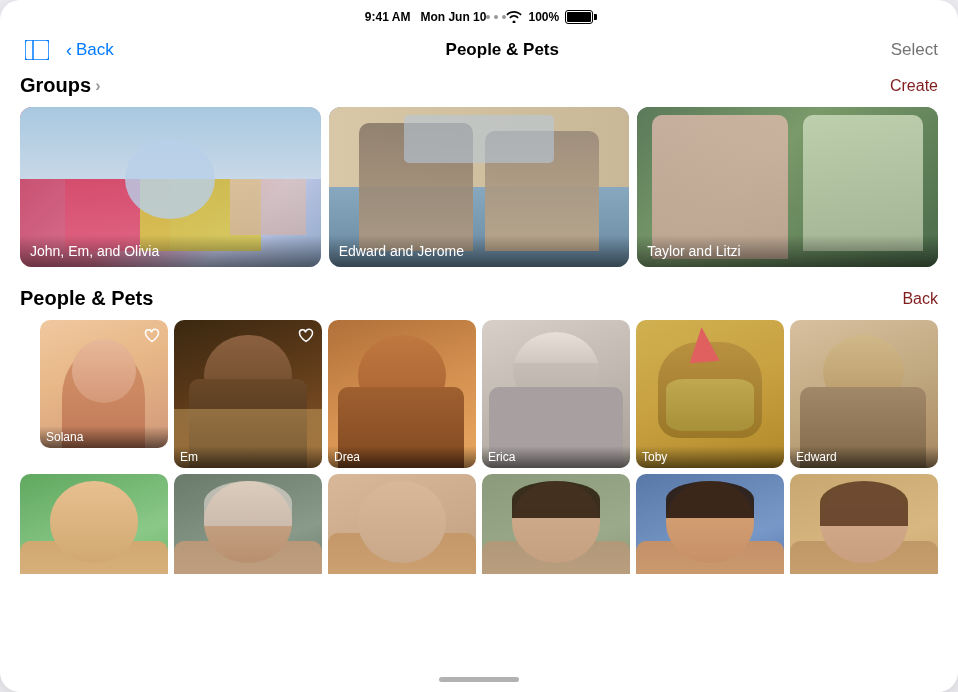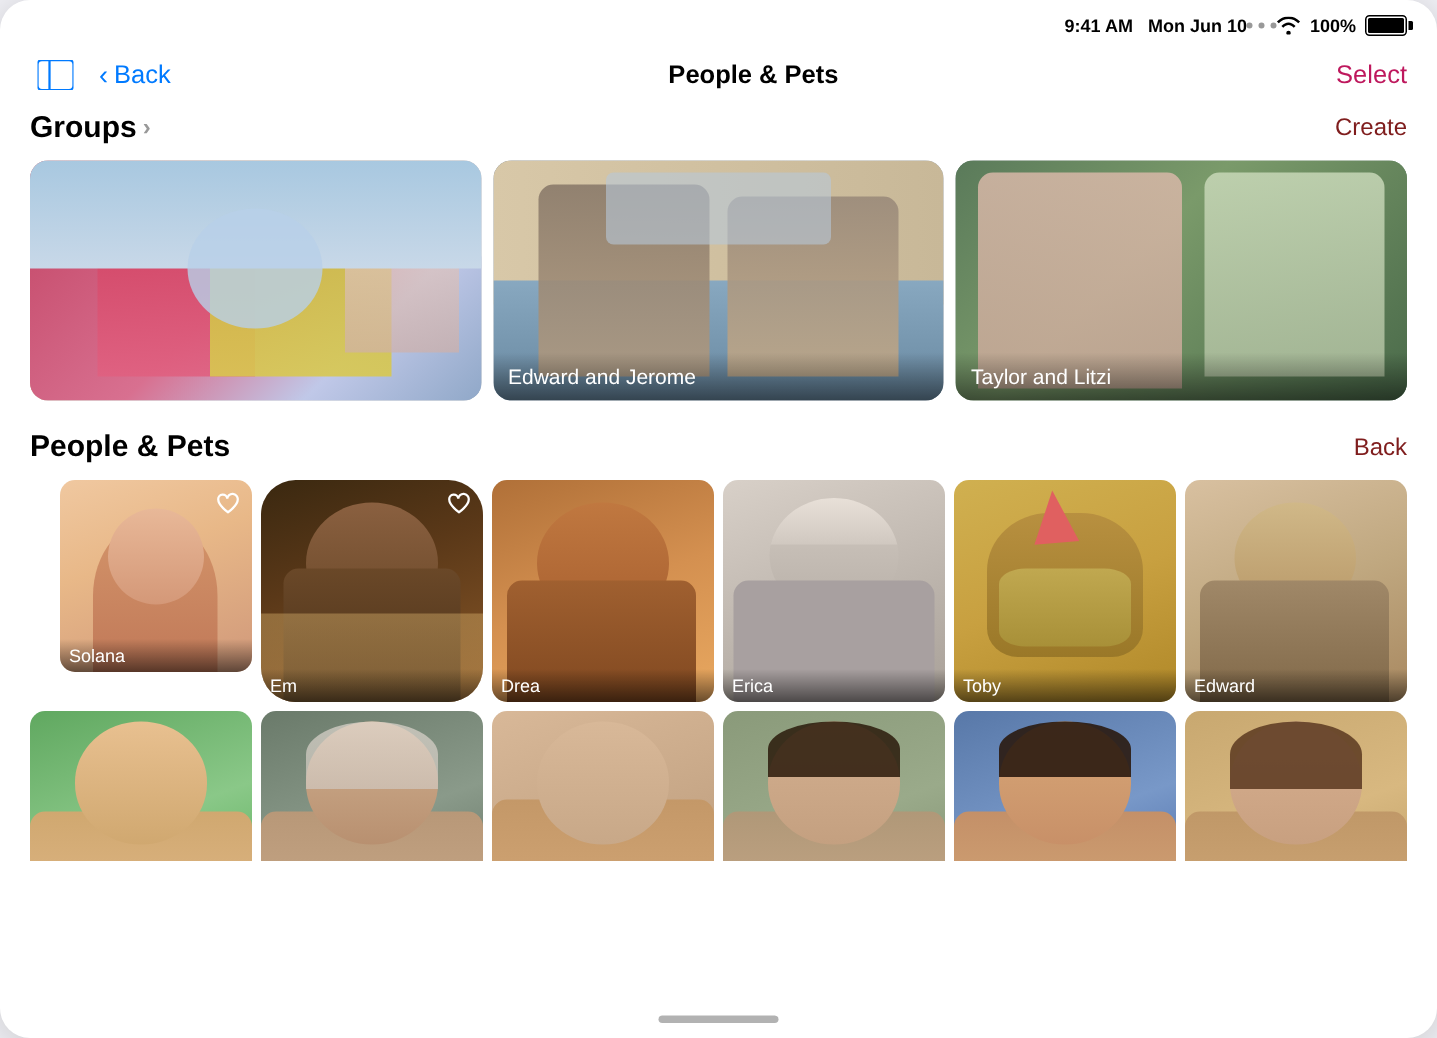--- a/index.html
+++ b/index.html
@@ -9,21 +9,21 @@
       height: 692px;
       background: #f2f2f7;
       font-family: -apple-system, BlinkMacSystemFont, 'SF Pro Display', 'Helvetica Neue', sans-serif;
       overflow: hidden;
       position: relative;
     }
 
     
     .status-bar {
       display: flex;
-      justify-content: flex-end;
+      justify-content: center;
       align-items: center;
       padding: 8px 20px 4px 20px;
       height: 30px;
     }
 
     .status-left {
       font-size: 12px;
       font-weight: 600;
       color: #000;
     }
@@ -109,21 +109,21 @@
       color: #007AFF;
     }
 
     .nav-title {
       font-size: 17px;
       font-weight: 600;
       color: #000;
     }
 
     .nav-right {
-      color: #be185d;
+      color: #737373;
       font-size: 17px;
       cursor: pointer;
     }
 
     
     .content {
       padding: 0 20px;
       overflow: hidden;
     }
 
@@ -217,21 +217,21 @@
       right: 6px;
       width: 20px;
       height: 20px;
       display: flex;
       align-items: center;
       justify-content: center;
     }
 
     
     .person-1 { background: linear-gradient(160deg, #f0c8a0 0%, #d4956a 50%, #c87850 100%); margin-left: 20px; }
-    .person-2 { background: linear-gradient(160deg, #4a3520 0%, #8B6545 50%, #d4a870 100%); border-radius: 23px; }
+    .person-2 { background: linear-gradient(160deg, #4a3520 0%, #8B6545 50%, #d4a870 100%); }
     .person-3 { background: linear-gradient(160deg, #c87038 0%, #e8a060 50%, #d47840 100%); }
     .person-4 { background: linear-gradient(160deg, #e8e0d8 0%, #c8c0b8 50%, #a8a098 100%); }
     .person-5 { background: linear-gradient(160deg, #c8a850 0%, #d4b860 50%, #b89838 100%); }
     .person-6 { background: linear-gradient(160deg, #d4c0a8 0%, #c0a888 50%, #a88868 100%); }
 
     
     .ipad-frame {
       width: 958px;
       height: 692px;
       background: white;
@@ -344,20 +344,23 @@
 
           <div style="position:absolute;bottom:0;left:0;right:0;height:60%;background:linear-gradient(135deg,#c85070 0%,#d87090 40%,#c0c8e8 70%,#90a8c8 100%);"></div>
           <div style="position:absolute;top:20%;left:15%;width:35%;height:70%;background:linear-gradient(to bottom,#d04060,#e06080);border-radius:8px 8px 0 0;opacity:0.9;"></div>
           <div style="position:absolute;top:10%;left:40%;width:40%;height:80%;background:linear-gradient(to bottom,#c8b840,#d8c850);border-radius:8px 8px 0 0;opacity:0.9;"></div>
           <div style="position:absolute;top:15%;right:5%;width:25%;height:65%;background:linear-gradient(to bottom,#e8d0c8,#d0b0a8);border-radius:8px 8px 0 0;opacity:0.7;"></div>
 
           <div style="position:absolute;top:0;left:0;right:0;height:45%;background:linear-gradient(to bottom,#a8c8e0,#c8d8e8);"></div>
 
           <div style="position:absolute;top:20%;left:35%;width:30%;height:50%;background:#b8d0e8;border-radius:50%;opacity:0.8;"></div>
         </div>
+        <div class="group-card-label">
+          <span>John, Em, and Olivia</span>
+        </div>
       </div>
 
       <div class="group-card">
         <div class="group-scene-2">
           <div style="position:absolute;top:0;left:0;right:0;height:60%;background:linear-gradient(to right,#d8c8a8,#c8b898);"></div>
           <div style="position:absolute;bottom:0;left:0;right:0;height:50%;background:linear-gradient(to top,#6888a0,#88a8c0);"></div>
           <div style="position:absolute;top:10%;left:10%;width:38%;height:80%;background:linear-gradient(to bottom,#8a7a6a,#b09a80);border-radius:10px 10px 0 0;opacity:0.9;"></div>
           <div style="position:absolute;top:15%;right:10%;width:38%;height:75%;background:linear-gradient(to bottom,#9a8a7a,#c0a888);border-radius:10px 10px 0 0;opacity:0.9;"></div>
           <div style="position:absolute;top:5%;left:25%;right:25%;height:30%;background:#b8c8d8;border-radius:5px;opacity:0.6;"></div>
         </div>

